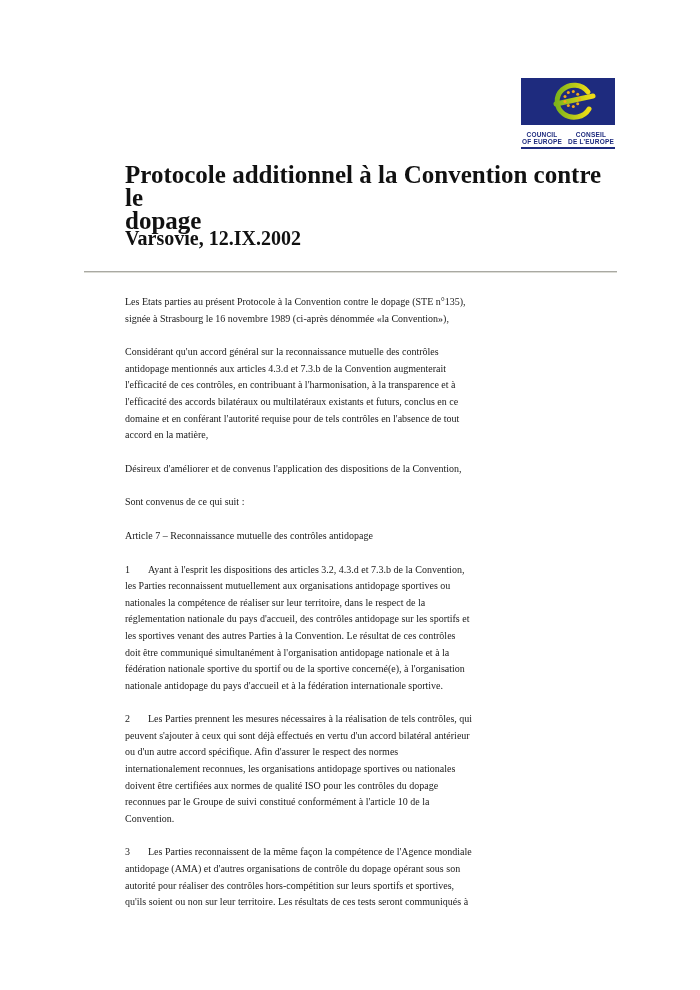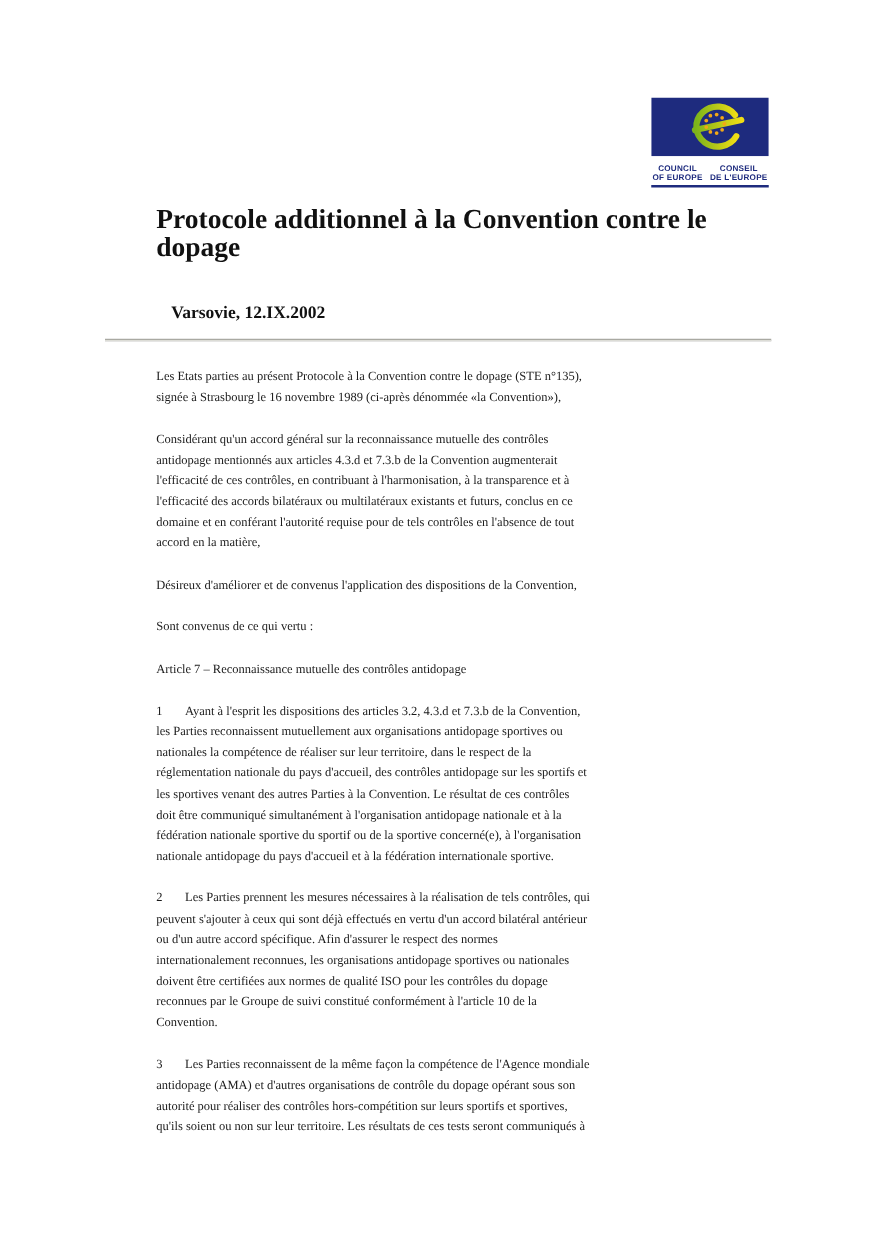--- a/index.html
+++ b/index.html
@@ -45,32 +45,32 @@
     background: #1e2b7e;
   }
 
   
   .doc-title {
     position: absolute;
     left: 125px;
     top: 163px;
     margin: 0;
     width: 500px;
-    font-size: 22px;
+    font-size: 25px;
     line-height: 23px;
     font-weight: bold;
     white-space: pre-line;
     color: #111111;
   }
   .doc-subtitle {
     position: absolute;
     left: 125px;
     top: 230px;
-    margin: 12px;
-    font-size: 14px;
+    margin: 0;
+    font-size: 20px;
     line-height: 17px;
     font-weight: bold;
     color: #111111;
   }
 
   .rule {
     position: absolute;
     left: 84px;
     top: 271px;
     width: 533px;
@@ -145,21 +145,21 @@
   <div class="doc-body">
     <p class="plain">Les Etats parties au présent Protocole à la Convention contre le dopage (STE n°135),
 signée à Strasbourg le 16 novembre 1989 (ci-après dénommée «la Convention»),</p>
     <p class="plain">Considérant qu'un accord général sur la reconnaissance mutuelle des contrôles
 antidopage mentionnés aux articles 4.3.d et 7.3.b de la Convention augmenterait
 l'efficacité de ces contrôles, en contribuant à l'harmonisation, à la transparence et à
 l'efficacité des accords bilatéraux ou multilatéraux existants et futurs, conclus en ce
 domaine et en conférant l'autorité requise pour de tels contrôles en l'absence de tout
 accord en la matière,</p>
     <p class="plain">Désireux d'améliorer et de convenus l'application des dispositions de la Convention,</p>
-    <p class="plain">Sont convenus de ce qui vertu :</p>
+    <p class="plain">Sont convenus de ce qui suit :</p>
     <p class="plain">Article 7 – Reconnaissance mutuelle des contrôles antidopage</p>
     <p><span class="pnum">1</span><span class="ptext">Ayant à l'esprit les dispositions des articles 3.2, 4.3.d et 7.3.b de la Convention,
 les Parties reconnaissent mutuellement aux organisations antidopage sportives ou
 nationales la compétence de réaliser sur leur territoire, dans le respect de la
 réglementation nationale du pays d'accueil, des contrôles antidopage sur les sportifs et
 les sportives venant des autres Parties à la Convention. Le résultat de ces contrôles
 doit être communiqué simultanément à l'organisation antidopage nationale et à la
 fédération nationale sportive du sportif ou de la sportive concerné(e), à l'organisation
 nationale antidopage du pays d'accueil et à la fédération internationale sportive.</span></p>
     <p><span class="pnum">2</span><span class="ptext">Les Parties prennent les mesures nécessaires à la réalisation de tels contrôles, qui

